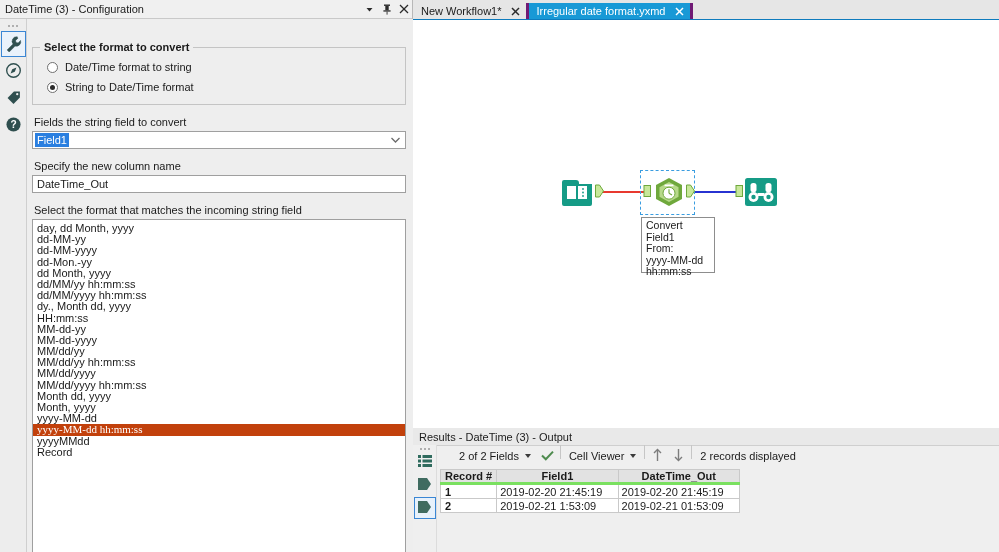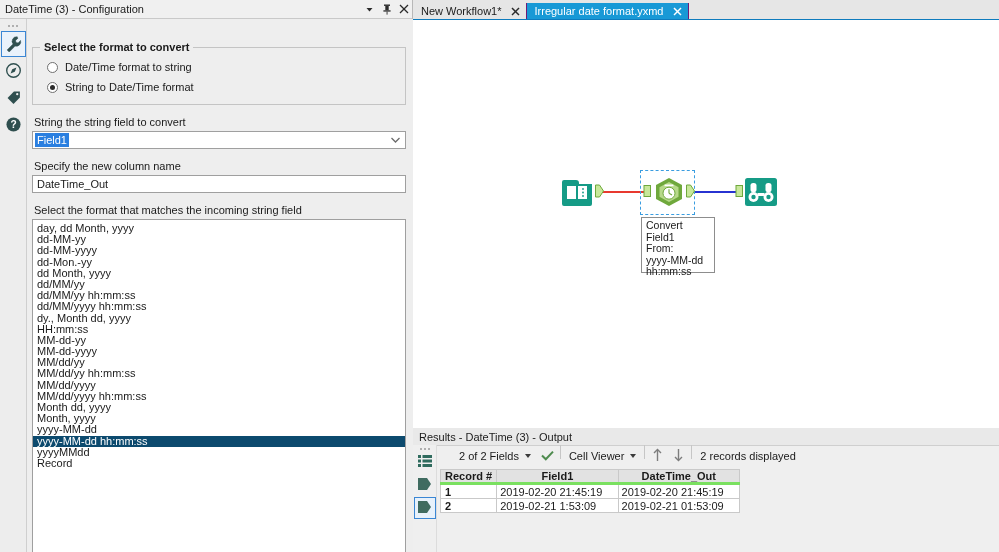--- a/index.html
+++ b/index.html
@@ -82,33 +82,33 @@
     display:flex;align-items:center;padding-left:4px;font-size:11px;color:#1a1a1a;
   }
   .listbox{
     margin-top:3px;height:343px;background:#ffffff;border:1px solid #9f9f9f;
     box-sizing:border-box;overflow:hidden;padding:3px 0 0 0;
   }
   .list-item{
     height:11.2px;line-height:11.2px;font-size:11px;padding-left:4px;color:#1a1a1a;
     white-space:nowrap;overflow:hidden;
   }
-  .list-item.selected{background:#0c4a6e;color:#ffffff;}
+  .list-item.selected{background:#c2410c;color:#ffffff;font-family:Liberation Serif, serif;}
 
   
   .right{position:absolute;left:413px;top:0;width:586px;height:552px;background:#ffffff;}
 
   .tabstrip{
     height:20px;background:#e6e6e6;border-bottom:1px solid #0e7bbd;
     display:flex;align-items:flex-end;box-sizing:border-box;
   }
   .tab{
     height:16px;display:flex;align-items:center;padding:0 6px 0 8px;
     font-size:11px;color:#1a1a1a;background:#e6e6e6;box-sizing:border-box;
-    border-right:1px solid #701a75;
+    border-right:3px solid #701a75;
   }
   .tab.active{background:#1899d6;color:#ffffff;}
   .tab .x{margin-left:9px;font-size:11px;line-height:11px;display:flex;align-items:center;}
   .tab .x svg{display:block;}
 
   .canvas{
     position:absolute;left:0;top:36px;width:586px;height:407px;background:#ffffff;
     border-bottom:1px solid #cfcfcf;overflow:hidden;
   }
   .wf{position:absolute;left:142px;top:125px;width:230px;height:115px;}
@@ -256,41 +256,40 @@
           <span class="radio"></span>
           <span class="radio-label">Date/Time format to string</span>
         </div>
 
         <div class="radio-row">
           <span class="radio checked"></span>
           <span class="radio-label">String to Date/Time format</span>
         </div>
       </div>
 
-      <div class="field-label">String the string field to convert</div>
+      <div class="field-label">Fields the string field to convert</div>
       <div class="combo">
         <span class="val">Field1</span>
         <span class="arrow">
           <svg width="11" height="8" viewBox="0 0 11 8">
               <polyline points="1.5,2 5.5,6 9.5,2" fill="none" stroke="#6b6b6b" stroke-width="1.3"></polyline>
             </svg>
         </span>
       </div>
 
       <div class="field-label">Specify the new column name</div>
       <div class="textbox">DateTime_Out</div>
 
       <div class="field-label">Select the format that matches the incoming string field</div>
       <div class="listbox" id="format-listbox">
           <div class="list-item">day, dd Month, yyyy</div>
           <div class="list-item">dd-MM-yy</div>
           <div class="list-item">dd-MM-yyyy</div>
           <div class="list-item">dd-Mon.-yy</div>
           <div class="list-item">dd Month, yyyy</div>
-          <div class="list-item">dd/MM/yy</div>
           <div class="list-item">dd/MM/yy hh:mm:ss</div>
           <div class="list-item">dd/MM/yyyy hh:mm:ss</div>
           <div class="list-item">dy., Month dd, yyyy</div>
           <div class="list-item">HH:mm:ss</div>
           <div class="list-item">MM-dd-yy</div>
           <div class="list-item">MM-dd-yyyy</div>
           <div class="list-item">MM/dd/yy</div>
           <div class="list-item">MM/dd/yy hh:mm:ss</div>
           <div class="list-item">MM/dd/yyyy</div>
           <div class="list-item">MM/dd/yyyy hh:mm:ss</div>

